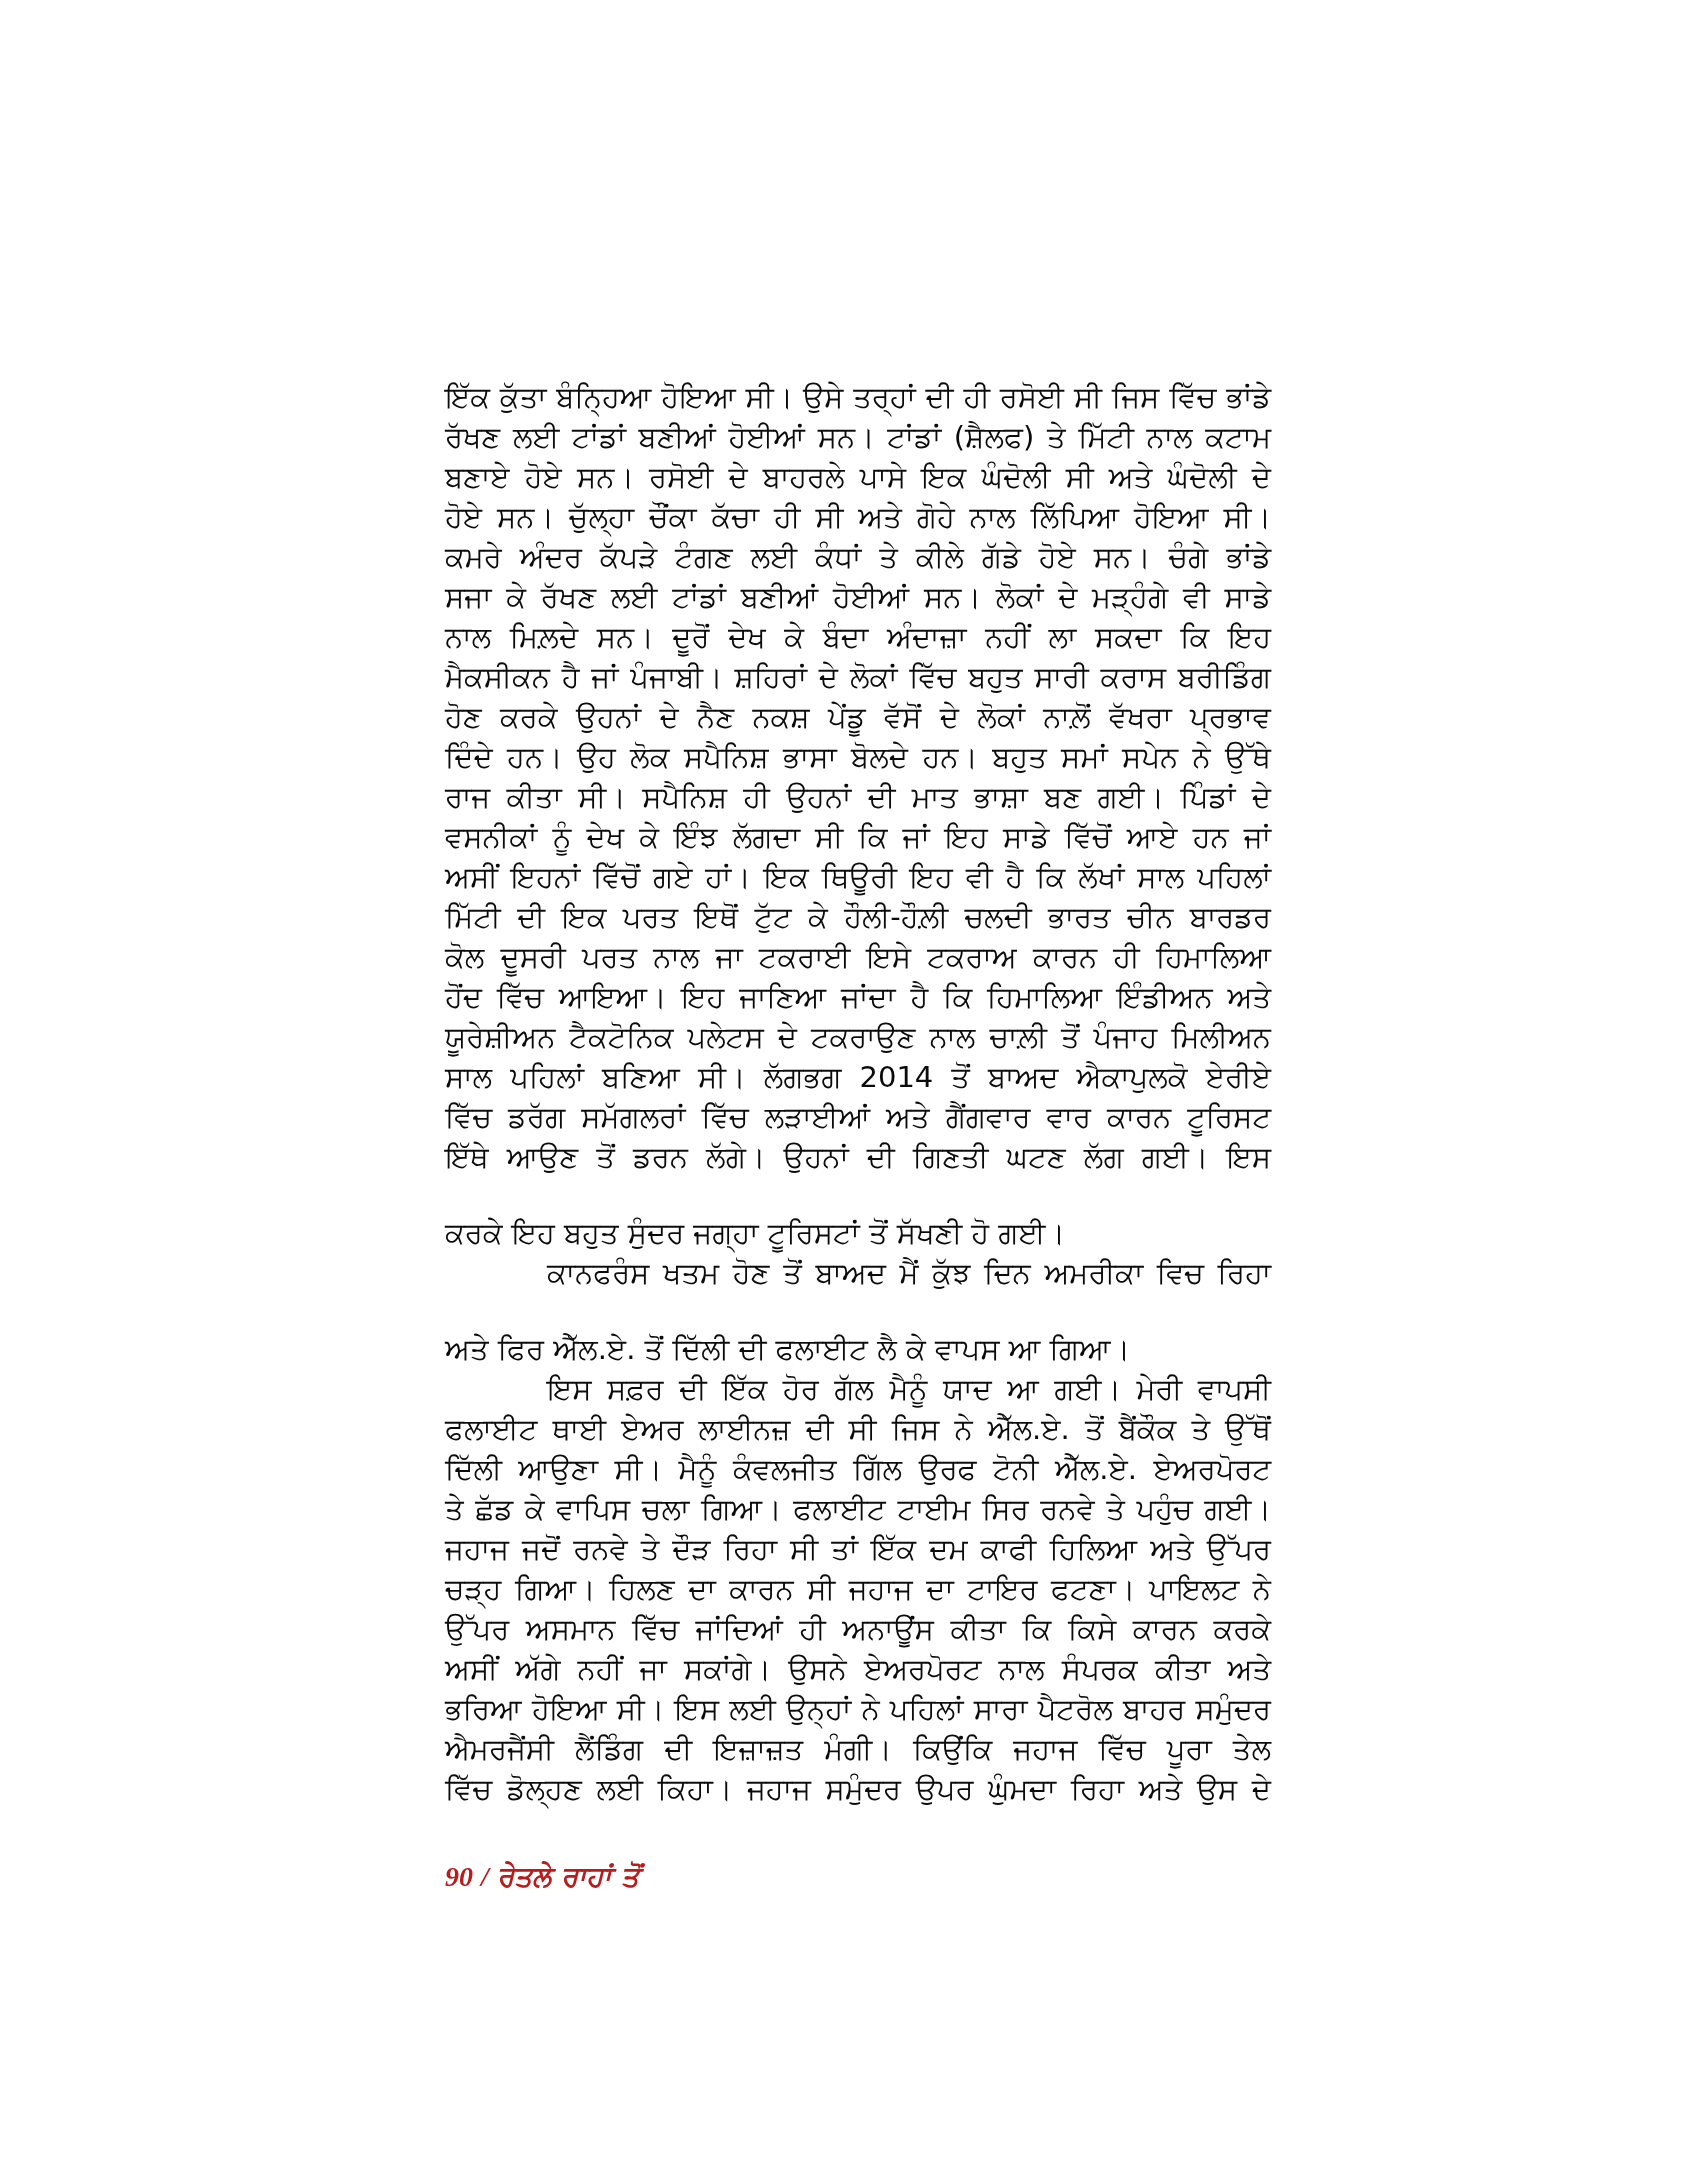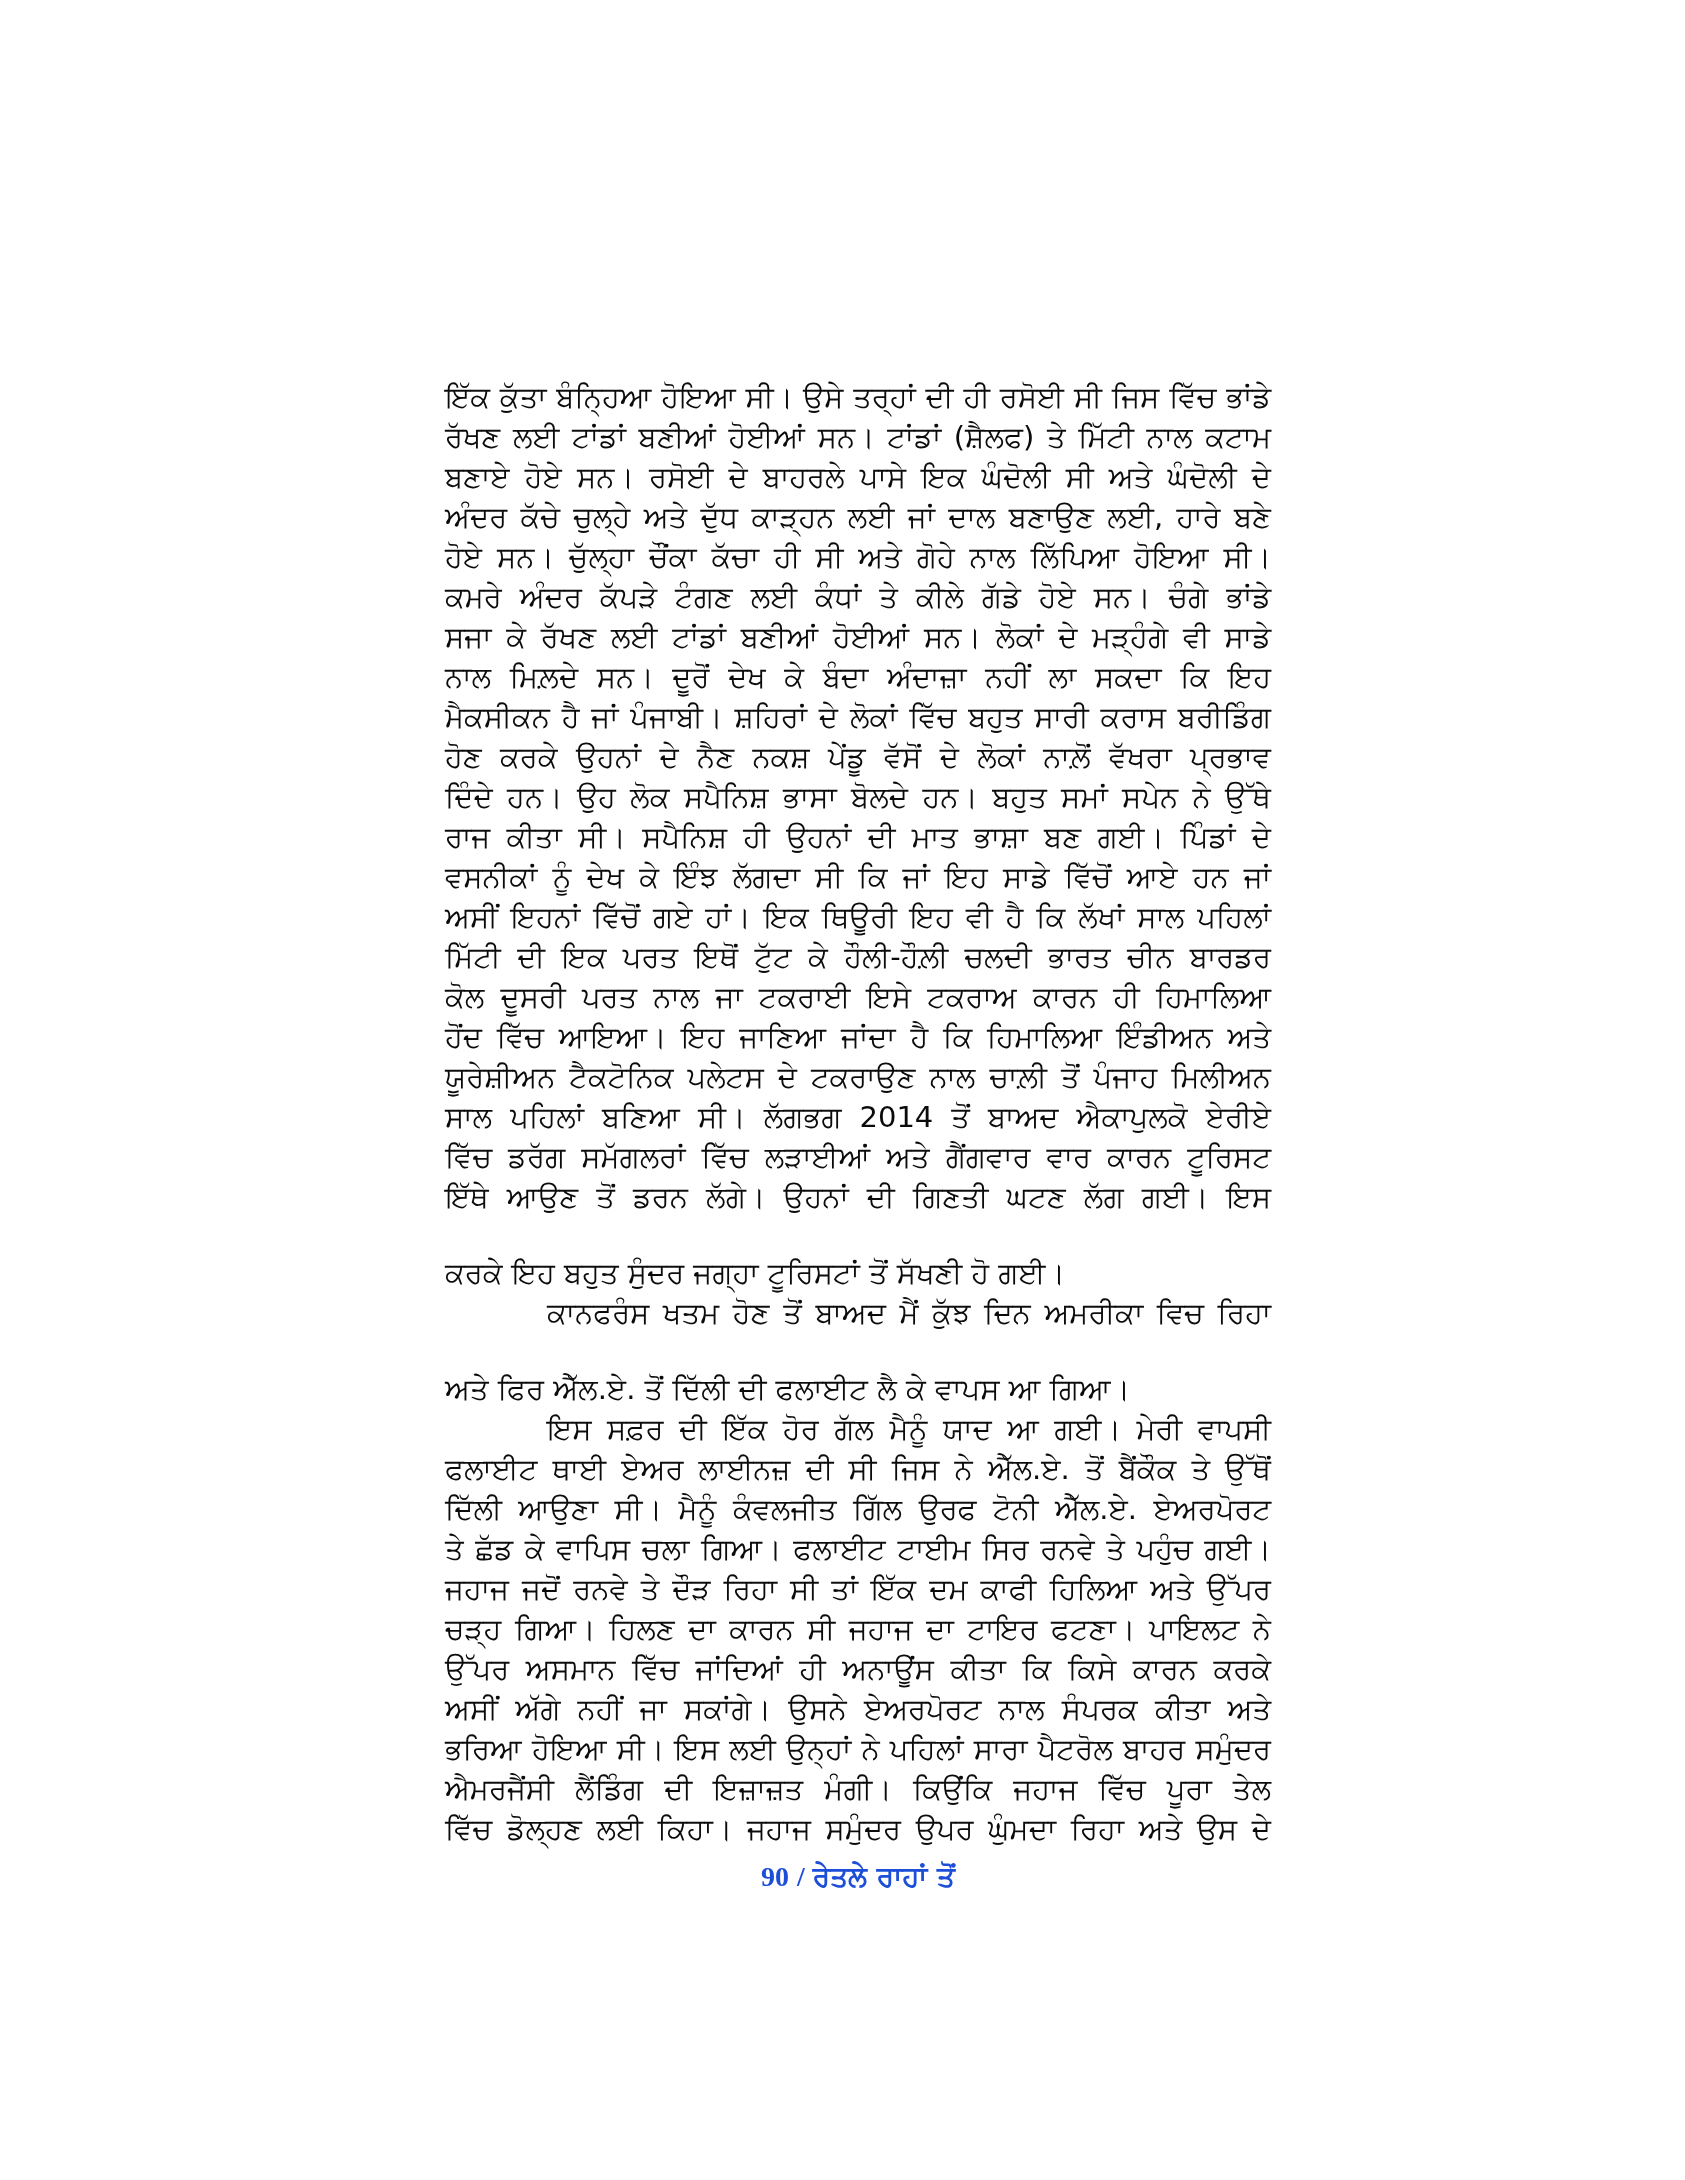--- a/index.html
+++ b/index.html
@@ -37,43 +37,42 @@
     margin-top: 36px;
   }
   .line.indent {
     text-indent: 102px;
   }
   .footer {
     position: absolute;
     top: 1856px;
     left: 445px;
     width: 826px;
-    text-align: center;
-    color: #1d4ed8;
+    color: #b91c1c;
     font-size: 28px;
     line-height: 42px;
     font-weight: 700;
+    font-style: italic;
   }
   .footer .pagenum,
   .footer .sep {
     font-family: "Liberation Serif", serif;
     font-weight: 700;
   }
   .footer .sep { margin: 0 8px; }
 </style>
 </head>
 <body>
 
 <div class="page">
 
   <div class="textblock">
     <div class="line">ਇੱਕ ਕੁੱਤਾ ਬੰਨ੍ਹਿਆ ਹੋਇਆ ਸੀ। ਉਸੇ ਤਰ੍ਹਾਂ ਦੀ ਹੀ ਰਸੋਈ ਸੀ ਜਿਸ ਵਿੱਚ ਭਾਂਡੇ</div>
     <div class="line">ਰੱਖਣ ਲਈ ਟਾਂਡਾਂ ਬਣੀਆਂ ਹੋਈਆਂ ਸਨ। ਟਾਂਡਾਂ (ਸ਼ੈਲਫ) ਤੇ ਮਿੱਟੀ ਨਾਲ ਕਟਾਮ</div>
     <div class="line">ਬਣਾਏ ਹੋਏ ਸਨ। ਰਸੋਈ ਦੇ ਬਾਹਰਲੇ ਪਾਸੇ ਇਕ ਘੰਦੋਲੀ ਸੀ ਅਤੇ ਘੰਦੋਲੀ ਦੇ</div>
-    <div class="line">ਅੰਦਰ ਕੱਚੇ ਚੁਲ੍ਹੇ ਅਤੇ ਦੁੱਧ ਕਾੜ੍ਹਨ ਲਈ ਜਾਂ ਦਾਲ ਬਣਾਉਣ ਲਈ, ਹਾਰੇ ਬਣੇ</div>
     <div class="line">ਹੋਏ ਸਨ। ਚੁੱਲ੍ਹਾ ਚੌਂਕਾ ਕੱਚਾ ਹੀ ਸੀ ਅਤੇ ਗੋਹੇ ਨਾਲ ਲਿੱਪਿਆ ਹੋਇਆ ਸੀ।</div>
     <div class="line">ਕਮਰੇ ਅੰਦਰ ਕੱਪੜੇ ਟੰਗਣ ਲਈ ਕੰਧਾਂ ਤੇ ਕੀਲੇ ਗੱਡੇ ਹੋਏ ਸਨ। ਚੰਗੇ ਭਾਂਡੇ</div>
     <div class="line">ਸਜਾ ਕੇ ਰੱਖਣ ਲਈ ਟਾਂਡਾਂ ਬਣੀਆਂ ਹੋਈਆਂ ਸਨ। ਲੋਕਾਂ ਦੇ ਮੜ੍ਹੰਗੇ ਵੀ ਸਾਡੇ</div>
     <div class="line">ਨਾਲ ਮਿਲ਼ਦੇ ਸਨ। ਦੂਰੋਂ ਦੇਖ ਕੇ ਬੰਦਾ ਅੰਦਾਜ਼ਾ ਨਹੀਂ ਲਾ ਸਕਦਾ ਕਿ ਇਹ</div>
     <div class="line">ਮੈਕਸੀਕਨ ਹੈ ਜਾਂ ਪੰਜਾਬੀ। ਸ਼ਹਿਰਾਂ ਦੇ ਲੋਕਾਂ ਵਿੱਚ ਬਹੁਤ ਸਾਰੀ ਕਰਾਸ ਬਰੀਡਿੰਗ</div>
     <div class="line">ਹੋਣ ਕਰਕੇ ਉਹਨਾਂ ਦੇ ਨੈਣ ਨਕਸ਼ ਪੇਂਡੂ ਵੱਸੋਂ ਦੇ ਲੋਕਾਂ ਨਾਲ਼ੋਂ ਵੱਖਰਾ ਪ੍ਰਭਾਵ</div>
     <div class="line">ਦਿੰਦੇ ਹਨ। ਉਹ ਲੋਕ ਸਪੈਨਿਸ਼ ਭਾਸਾ ਬੋਲਦੇ ਹਨ। ਬਹੁਤ ਸਮਾਂ ਸਪੇਨ ਨੇ ਉੱਥੇ</div>
     <div class="line">ਰਾਜ ਕੀਤਾ ਸੀ। ਸਪੈਨਿਸ਼ ਹੀ ਉਹਨਾਂ ਦੀ ਮਾਤ ਭਾਸ਼ਾ ਬਣ ਗਈ। ਪਿੰਡਾਂ ਦੇ</div>
     <div class="line">ਵਸਨੀਕਾਂ ਨੂੰ ਦੇਖ ਕੇ ਇੰਝ ਲੱਗਦਾ ਸੀ ਕਿ ਜਾਂ ਇਹ ਸਾਡੇ ਵਿੱਚੋਂ ਆਏ ਹਨ ਜਾਂ</div>
     <div class="line">ਅਸੀਂ ਇਹਨਾਂ ਵਿੱਚੋਂ ਗਏ ਹਾਂ। ਇਕ ਥਿਊਰੀ ਇਹ ਵੀ ਹੈ ਕਿ ਲੱਖਾਂ ਸਾਲ ਪਹਿਲਾਂ</div>

